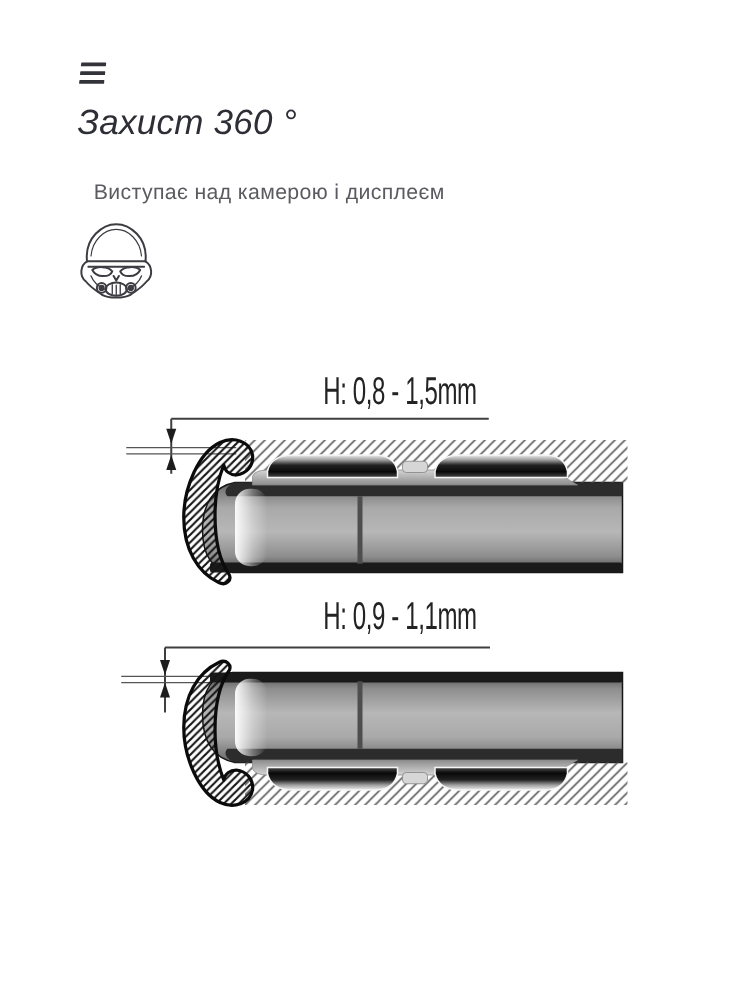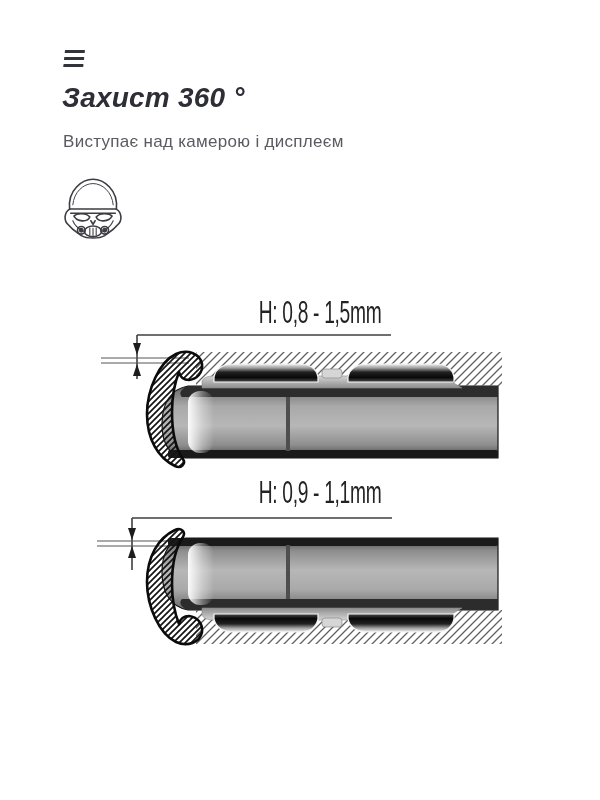--- a/index.html
+++ b/index.html
@@ -5,21 +5,21 @@
   html,body{margin:0;padding:0;}
   body{width:600px;height:800px;background:#ffffff;position:relative;overflow:hidden;
        font-family:"Liberation Sans",sans-serif;}
   .abs{position:absolute;}
 
   
   .menu{left:64px;top:50px;width:22px;height:19px;cursor:pointer;transform:skewX(-6deg);}
   .menu .bar{width:20px;height:3.4px;background:#33333a;margin-bottom:3.4px;border-radius:0.5px;}
 
   
-  .title{left:62px;top:82px;font-size:28px;font-weight:700;font-style:italic;
+  .title{left:62px;top:82px;font-size:28px;font-weight:400;font-style:italic;
          color:#2e2e36;letter-spacing:0.2px;}
   .subtitle{left:63px;top:132px;font-size:17px;font-weight:400;color:#5a5a60;letter-spacing:0.3px;}
 
   
   .helmet{left:59px;top:174px;width:68px;height:68px;}
 
   
   .fig1{left:95px;top:293px;width:495px;height:182px;}
   .fig2{left:95px;top:473px;width:495px;height:202px;}
   .dimtext{font-family:"Liberation Sans",sans-serif;font-size:31px;font-weight:400;
@@ -86,21 +86,21 @@
   </defs>
 </svg>
 
 <div class="abs menu">
   <div class="bar"></div>
   <div class="bar"></div>
   <div class="bar"></div>
 </div>
 
 <h1 class="abs title" style="margin:0">Захист 360 °</h1>
-<p class="abs subtitle" style="margin:0">Виступає над камерою і дисплеєм</p>
+<p class="abs subtitle" style="margin:12px">Виступає над камерою і дисплеєм</p>
 
 <svg class="abs helmet" viewBox="0 0 64 64">
   <g fill="none" stroke="#3c3c42" stroke-width="1.5" stroke-linecap="round" stroke-linejoin="round">
     <path d="M10 33 C8 15 22 5 32 5 C42 5 56 15 54 33"></path>
     <path d="M13 29 C14 17 23 9 32 9 C41 9 50 17 51 29" stroke-width="0.9"></path>
     <path d="M10 33 L54 33 M11 37 L53 37"></path>
     <path d="M10 33 C5 36 4 44 9 48 C13 53 17 55 21 58 C26 61 38 61 43 58 C47 55 51 53 55 48 C60 44 59 36 54 33"></path>
     <path d="M14 39.5 C17 36.5 26 36.5 29 40.5 C27 45.5 17 45.5 14 39.5 Z"></path>
     <path d="M50 39.5 C47 36.5 38 36.5 35 40.5 C37 45.5 47 45.5 50 39.5 Z"></path>
     <path d="M30 44 L32 47.5 L34 44"></path>

